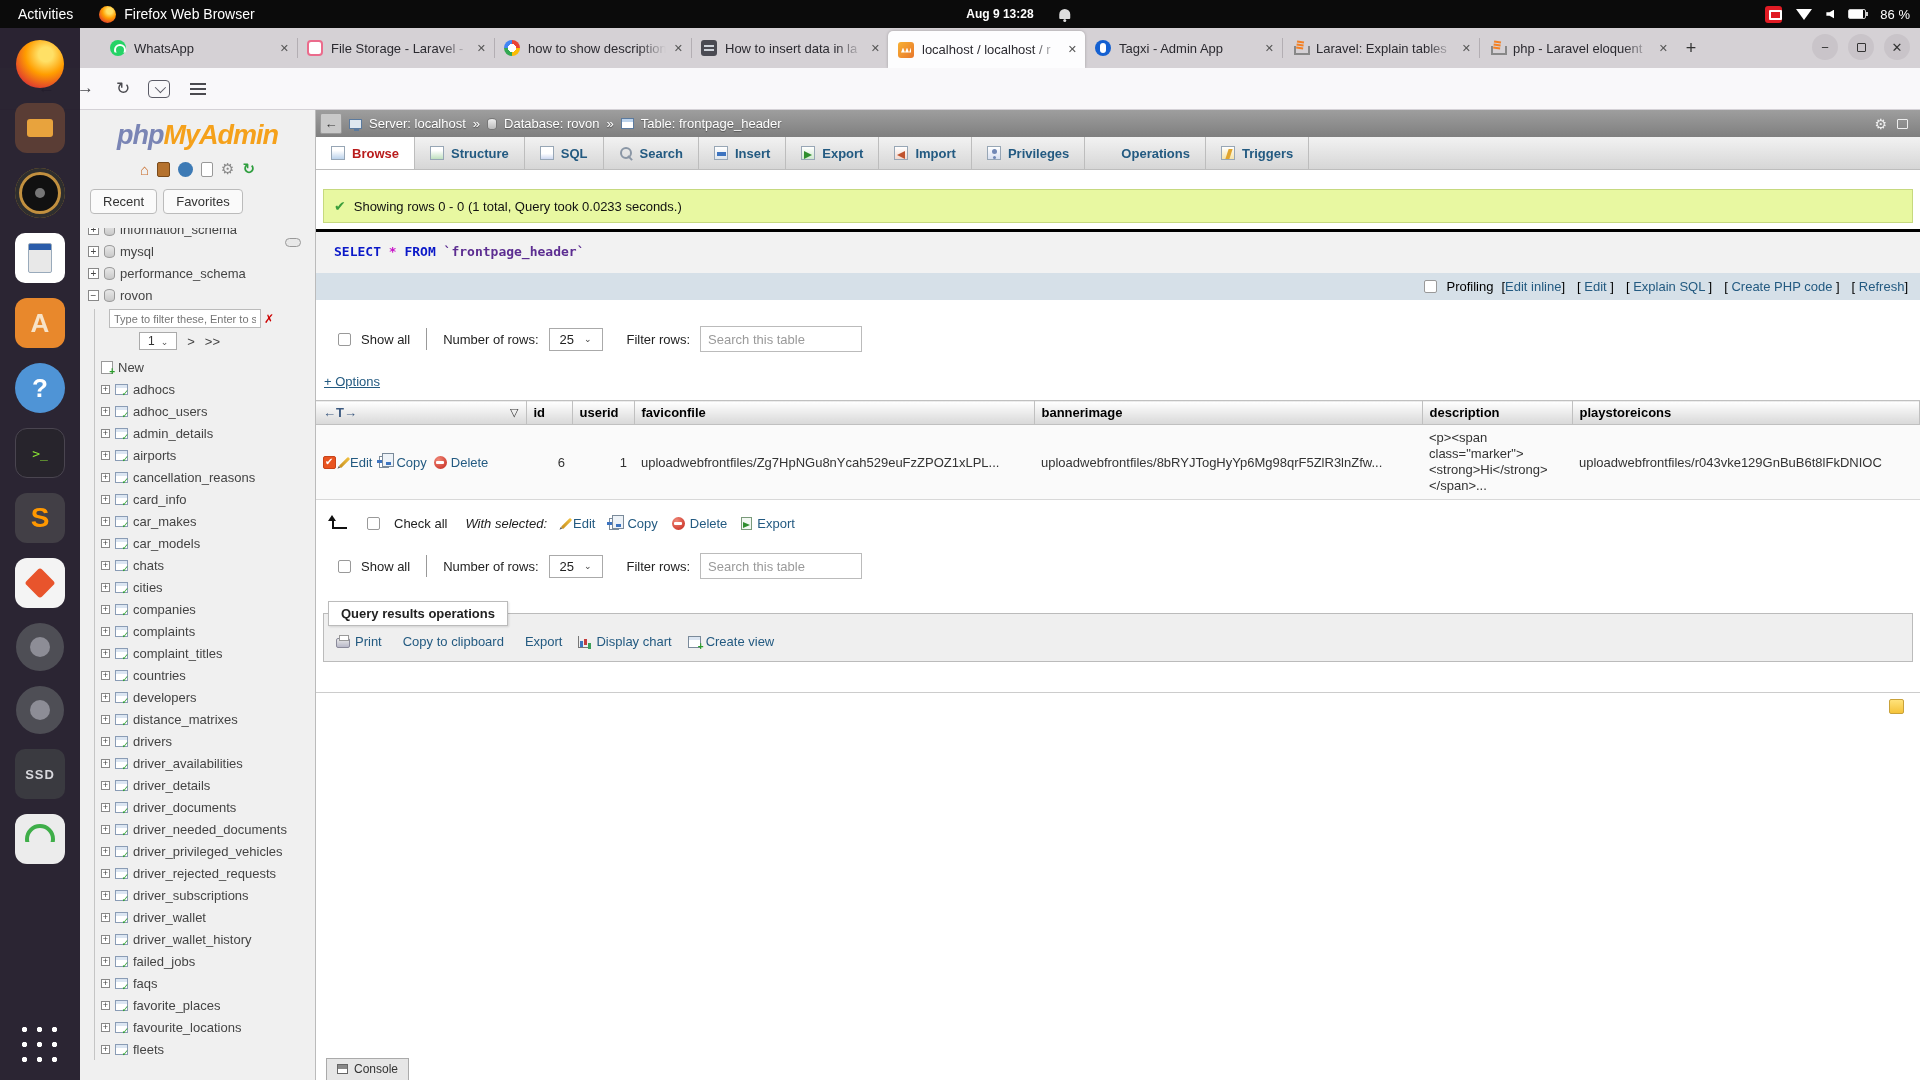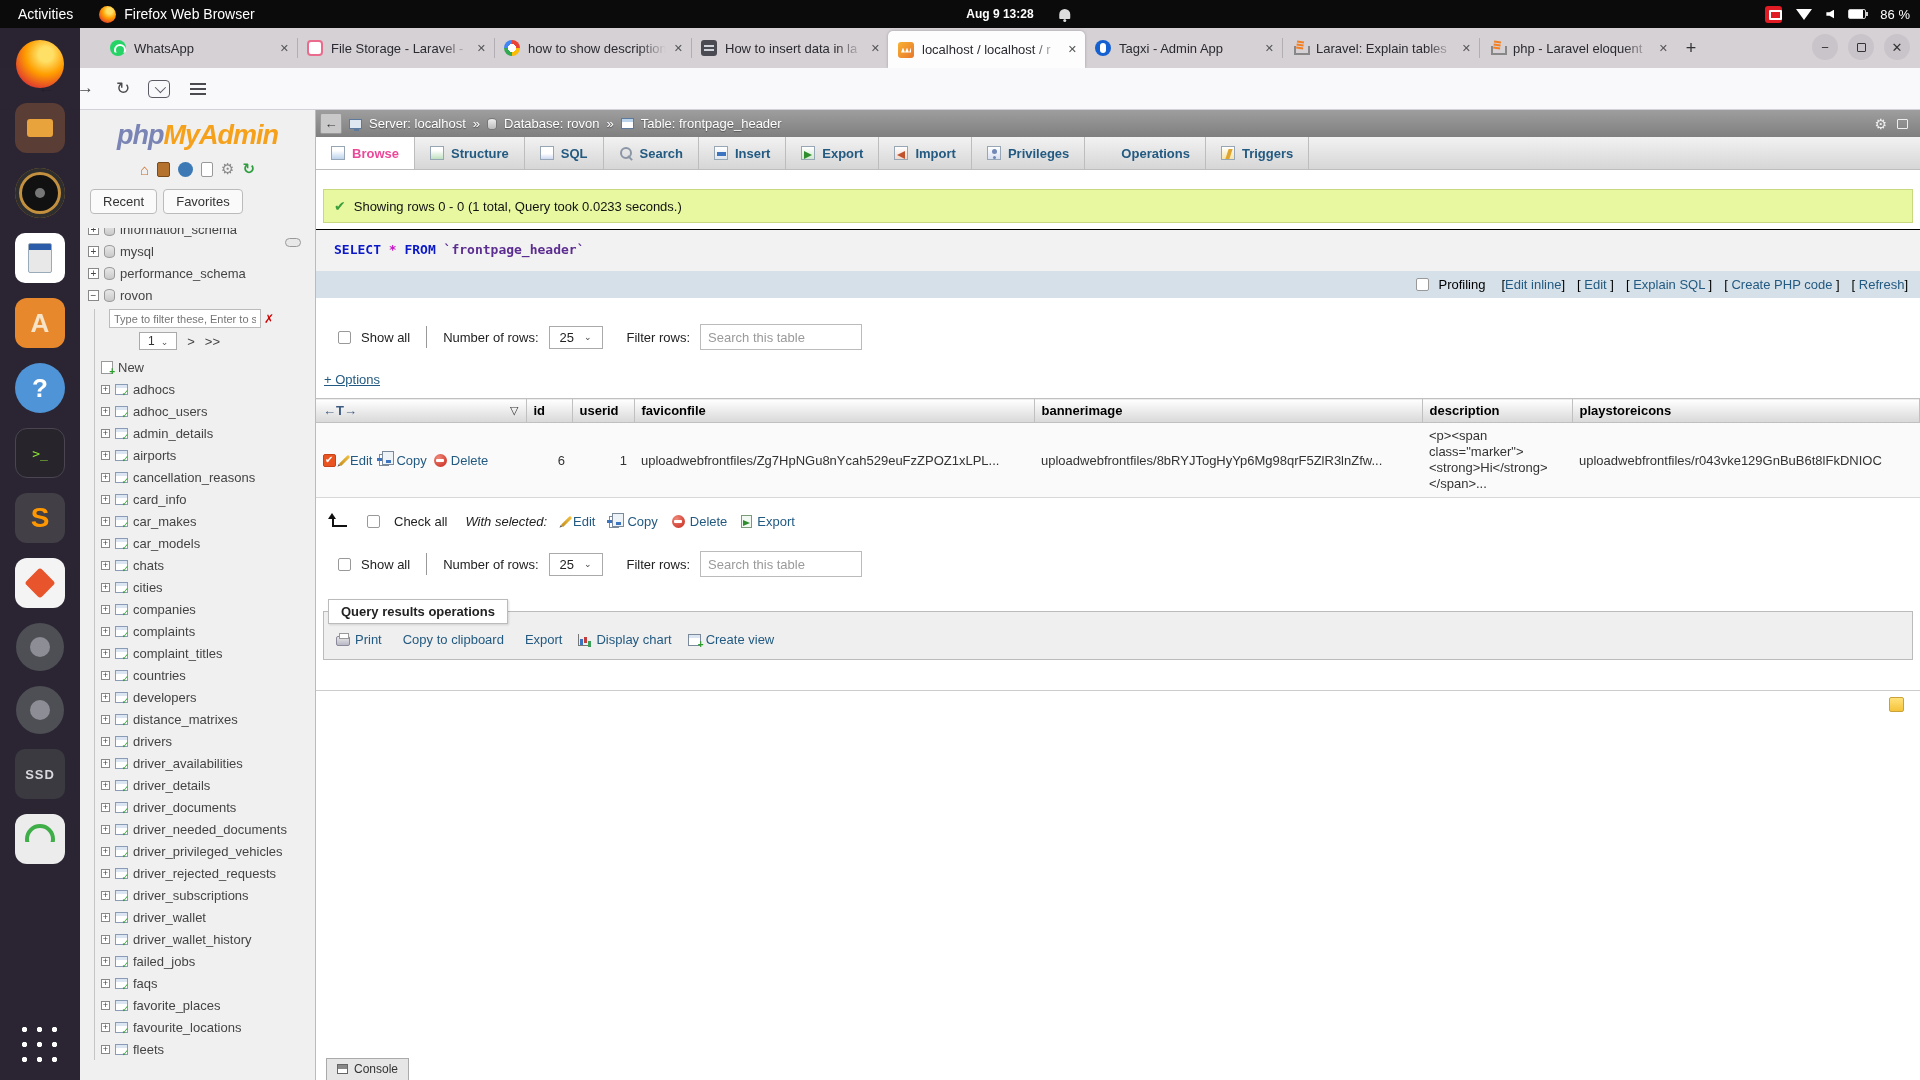--- a/index.html
+++ b/index.html
@@ -132,21 +132,21 @@
   .srvico::after{content:"";position:absolute;left:4px;bottom:-3px;width:5px;height:2px;background:#5b7a9e}
   .crumb-db{width:10px;height:12px;background:linear-gradient(#eee,#bbb);border:1px solid #777;border-radius:50%/28%}
   .crumb-tbl{width:13px;height:11px;background:linear-gradient(#bcd3ec 0 3px,#fff 3px);border:1px solid #5b7a9e}
   #crumbbar .right{margin-left:auto;display:flex;gap:10px;align-items:center;padding-right:12px}
   #crumbbar .gear{font-size:14px;color:#eee;text-shadow:none}
   #crumbbar .winico{width:11px;height:10px;border:1.5px solid #eee;border-radius:1px}
 
   
   #pmatabs{height:33px;background:linear-gradient(#f2f2f2,#d6d6d6);border-bottom:1px solid #bdbdbd;display:flex;align-items:stretch}
   .ptab{display:flex;align-items:center;gap:7px;padding:0 15px;font-size:13px;font-weight:bold;color:#235a81;border-right:1px solid #bdbdbd}
-  .ptab.active{background:#fff;color:#ec4899}
+  .ptab.active{background:#fff;color:#b91c1c}
   .tico{width:14px;height:14px;border:1px solid #97a6b5;background:linear-gradient(#fff,#dfe6ec);flex:0 0 14px;position:relative}
   .tico.i-browse{background:linear-gradient(#fff 30%,#bcd3ec)}
   .tico.i-structure{background:linear-gradient(#fff 30%,#bfe0bf)}
   .tico.i-sql{background:linear-gradient(#fff 55%,#cdd8f0)}
   .tico.i-search{border:none;background:none}
   .tico.i-search::before{content:"";position:absolute;left:1px;top:1px;width:8px;height:8px;border:2px solid #8a96a5;border-radius:50%}
   .tico.i-search::after{content:"";position:absolute;right:0;bottom:1px;width:6px;height:2px;background:#8a96a5;transform:rotate(45deg)}
   .tico.i-insert::after{content:"";position:absolute;left:2px;top:5px;width:9px;height:4px;background:#3d74c0}
   .tico.i-export{background:linear-gradient(#fff,#cfe8cf)}
   .tico.i-export::after{content:"";position:absolute;left:2px;top:4px;width:0;height:0;border-left:8px solid #2e8e2e;border-top:4px solid transparent;border-bottom:4px solid transparent}
@@ -155,21 +155,21 @@
   .tico.i-privileges{background:linear-gradient(#fff,#d8e0f0)}
   .tico.i-privileges::after{content:"";position:absolute;left:4px;top:2px;width:5px;height:5px;border-radius:50%;background:#7288b5;box-shadow:0 6px 0 -1px #7288b5}
   .tico.i-operations{border:none;background:none;color:#8a96a5;font-size:13px;line-height:14px;text-align:center}
   .tico.i-triggers{background:linear-gradient(#fff,#f5e3a8)}
   .tico.i-triggers::after{content:"";position:absolute;left:5px;top:2px;width:4px;height:10px;background:#e0a52e;transform:skewX(-18deg)}
 
   
   #content{padding:0;position:relative;height:calc(100% - 60px)}
   .msg{margin:19px 7px 0 7px;background:#e8f8a1;border:1px solid #c6d97f;padding:8px 10px;font-size:13px;color:#111;display:flex;align-items:center;gap:8px}
   .msg .chk{color:#3a9e3a;font-size:14px;font-weight:bold}
-  .sqlbox{margin:6px 0 0 0;background:#f2f2f2;border-top:1px solid #000000;padding:12px 18px 14px;font-family:"DejaVu Sans Mono","Liberation Mono",monospace;font-size:13px}
+  .sqlbox{margin:6px 0 0 0;background:#f2f2f2;border-top:3px solid #000000;padding:12px 18px 14px;font-family:"DejaVu Sans Mono","Liberation Mono",monospace;font-size:13px}
   .kw{color:#0a18c8;font-weight:bold}.sqlstar{color:#c814c8;font-weight:bold}.ident{color:#5c2d91;font-weight:bold}
   .tools{background:#d6e0e8;padding:6px 12px;text-align:right;font-size:13px;color:#000;display:flex;justify-content:flex-end;align-items:center;gap:4px}
   .tools a{color:#235a81;text-decoration:none}
   .cb{width:13px;height:13px;border:1px solid #999;border-radius:2px;background:#fff}
   .cb.checked{background:#e95420;border-color:#c7431a;position:relative}
   .cb.checked::after{content:"✔";position:absolute;left:1px;top:-1px;color:#fff;font-size:10px}
   .ctlrow{margin:26px 0 0 22px;display:flex;align-items:center;gap:10px;font-size:13px;color:#222}
   .vsep{width:1px;height:22px;background:#999;margin:0 6px}
   .selbox{border:1px solid #aaa;background:#fff;padding:3px 10px;font-size:13px;color:#222;display:flex;align-items:center;gap:10px}
   .selbox .car{font-size:9px;color:#444}
@@ -704,21 +704,21 @@
       <span>Showing rows 0 - 0 (1 total, Query took 0.0233 seconds.)</span>
     </div>
     <div class="sqlbox">
       <span class="kw">SELECT</span>
       <span class="sqlstar">*</span>
       <span class="kw">FROM</span>
       <span class="ident">`frontpage_header`</span>
     </div>
     <div class="tools">
       <span class="cb" style="margin-right:5px"></span>
-      <span style="margin-right:12px">Profiling</span>
+      <span style="margin-right:4px">Profiling</span>
       <span style="display:inline-flex;gap:12px">
 
           <span><span>[</span><a href="#">Edit inline</a><span>]</span></span>
 
           <span><span>[ </span><a href="#">Edit</a><span> ]</span></span>
 
           <span><span>[ </span><a href="#">Explain SQL</a><span> ]</span></span>
 
           <span><span>[ </span><a href="#">Create PHP code</a><span> ]</span></span>
 

